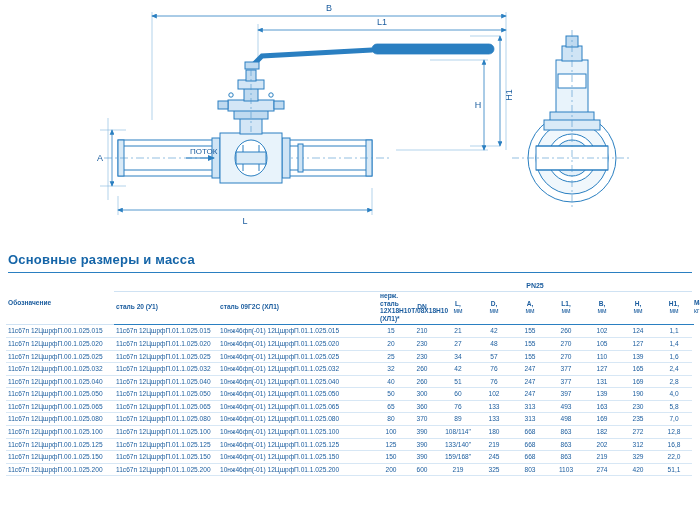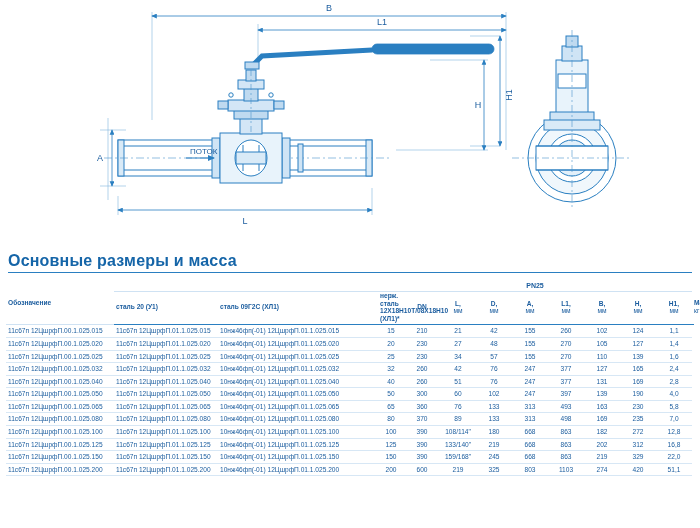--- a/index.html
+++ b/index.html
@@ -9,21 +9,21 @@
     font-family:"Liberation Sans", sans-serif;
     color:#1a4f8a;
     position:relative;
     overflow:hidden;
   }
   
   #drawing{position:absolute;left:0;top:0;width:700px;height:240px;}
   
   .section-title{
     position:absolute;left:8px;top:252px;
-    font-size:16px;font-weight:bold;color:#1565a8;
+    font-size:13px;font-weight:bold;color:#1565a8;
     letter-spacing:.2px;
   }
   .title-rule{
     position:absolute;left:8px;top:272px;width:684px;height:1px;background:#2a7fc1;
   }
   
   #tbl-wrap{position:absolute;left:6px;top:280px;width:690px;}
   table{border-collapse:collapse;width:688px;table-layout:fixed;}
   th,td{
     font-size:6.6px;

